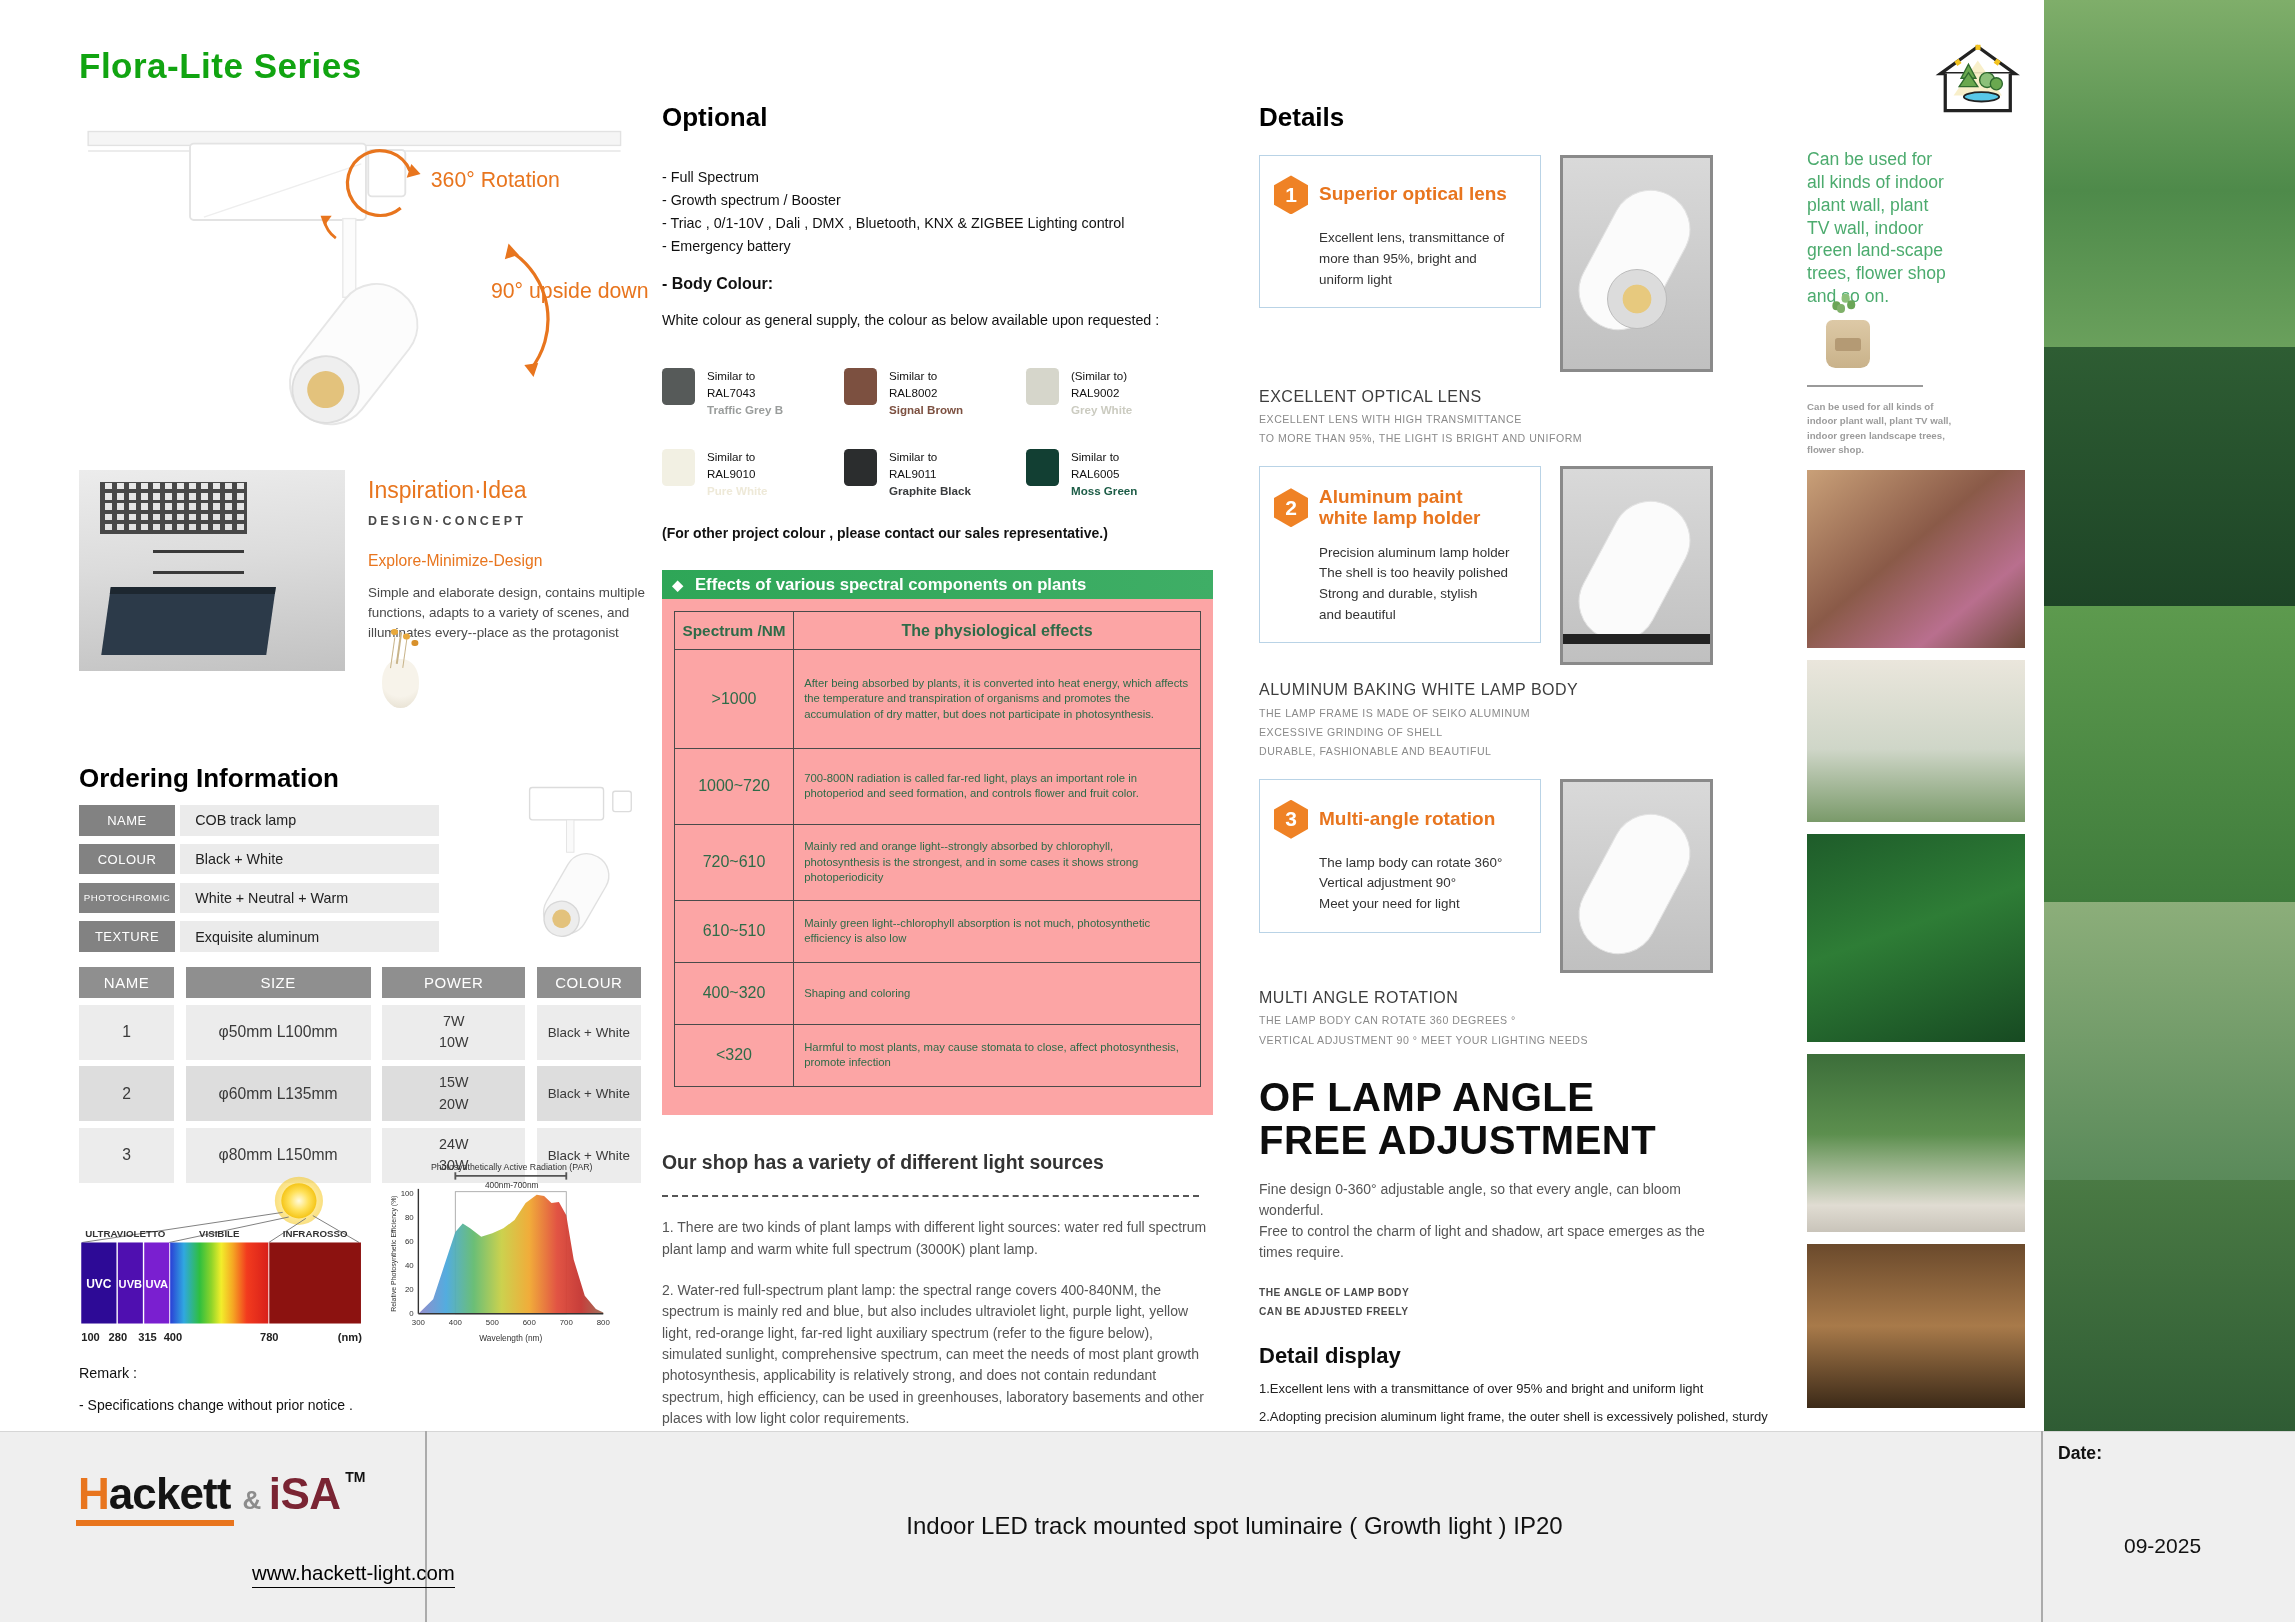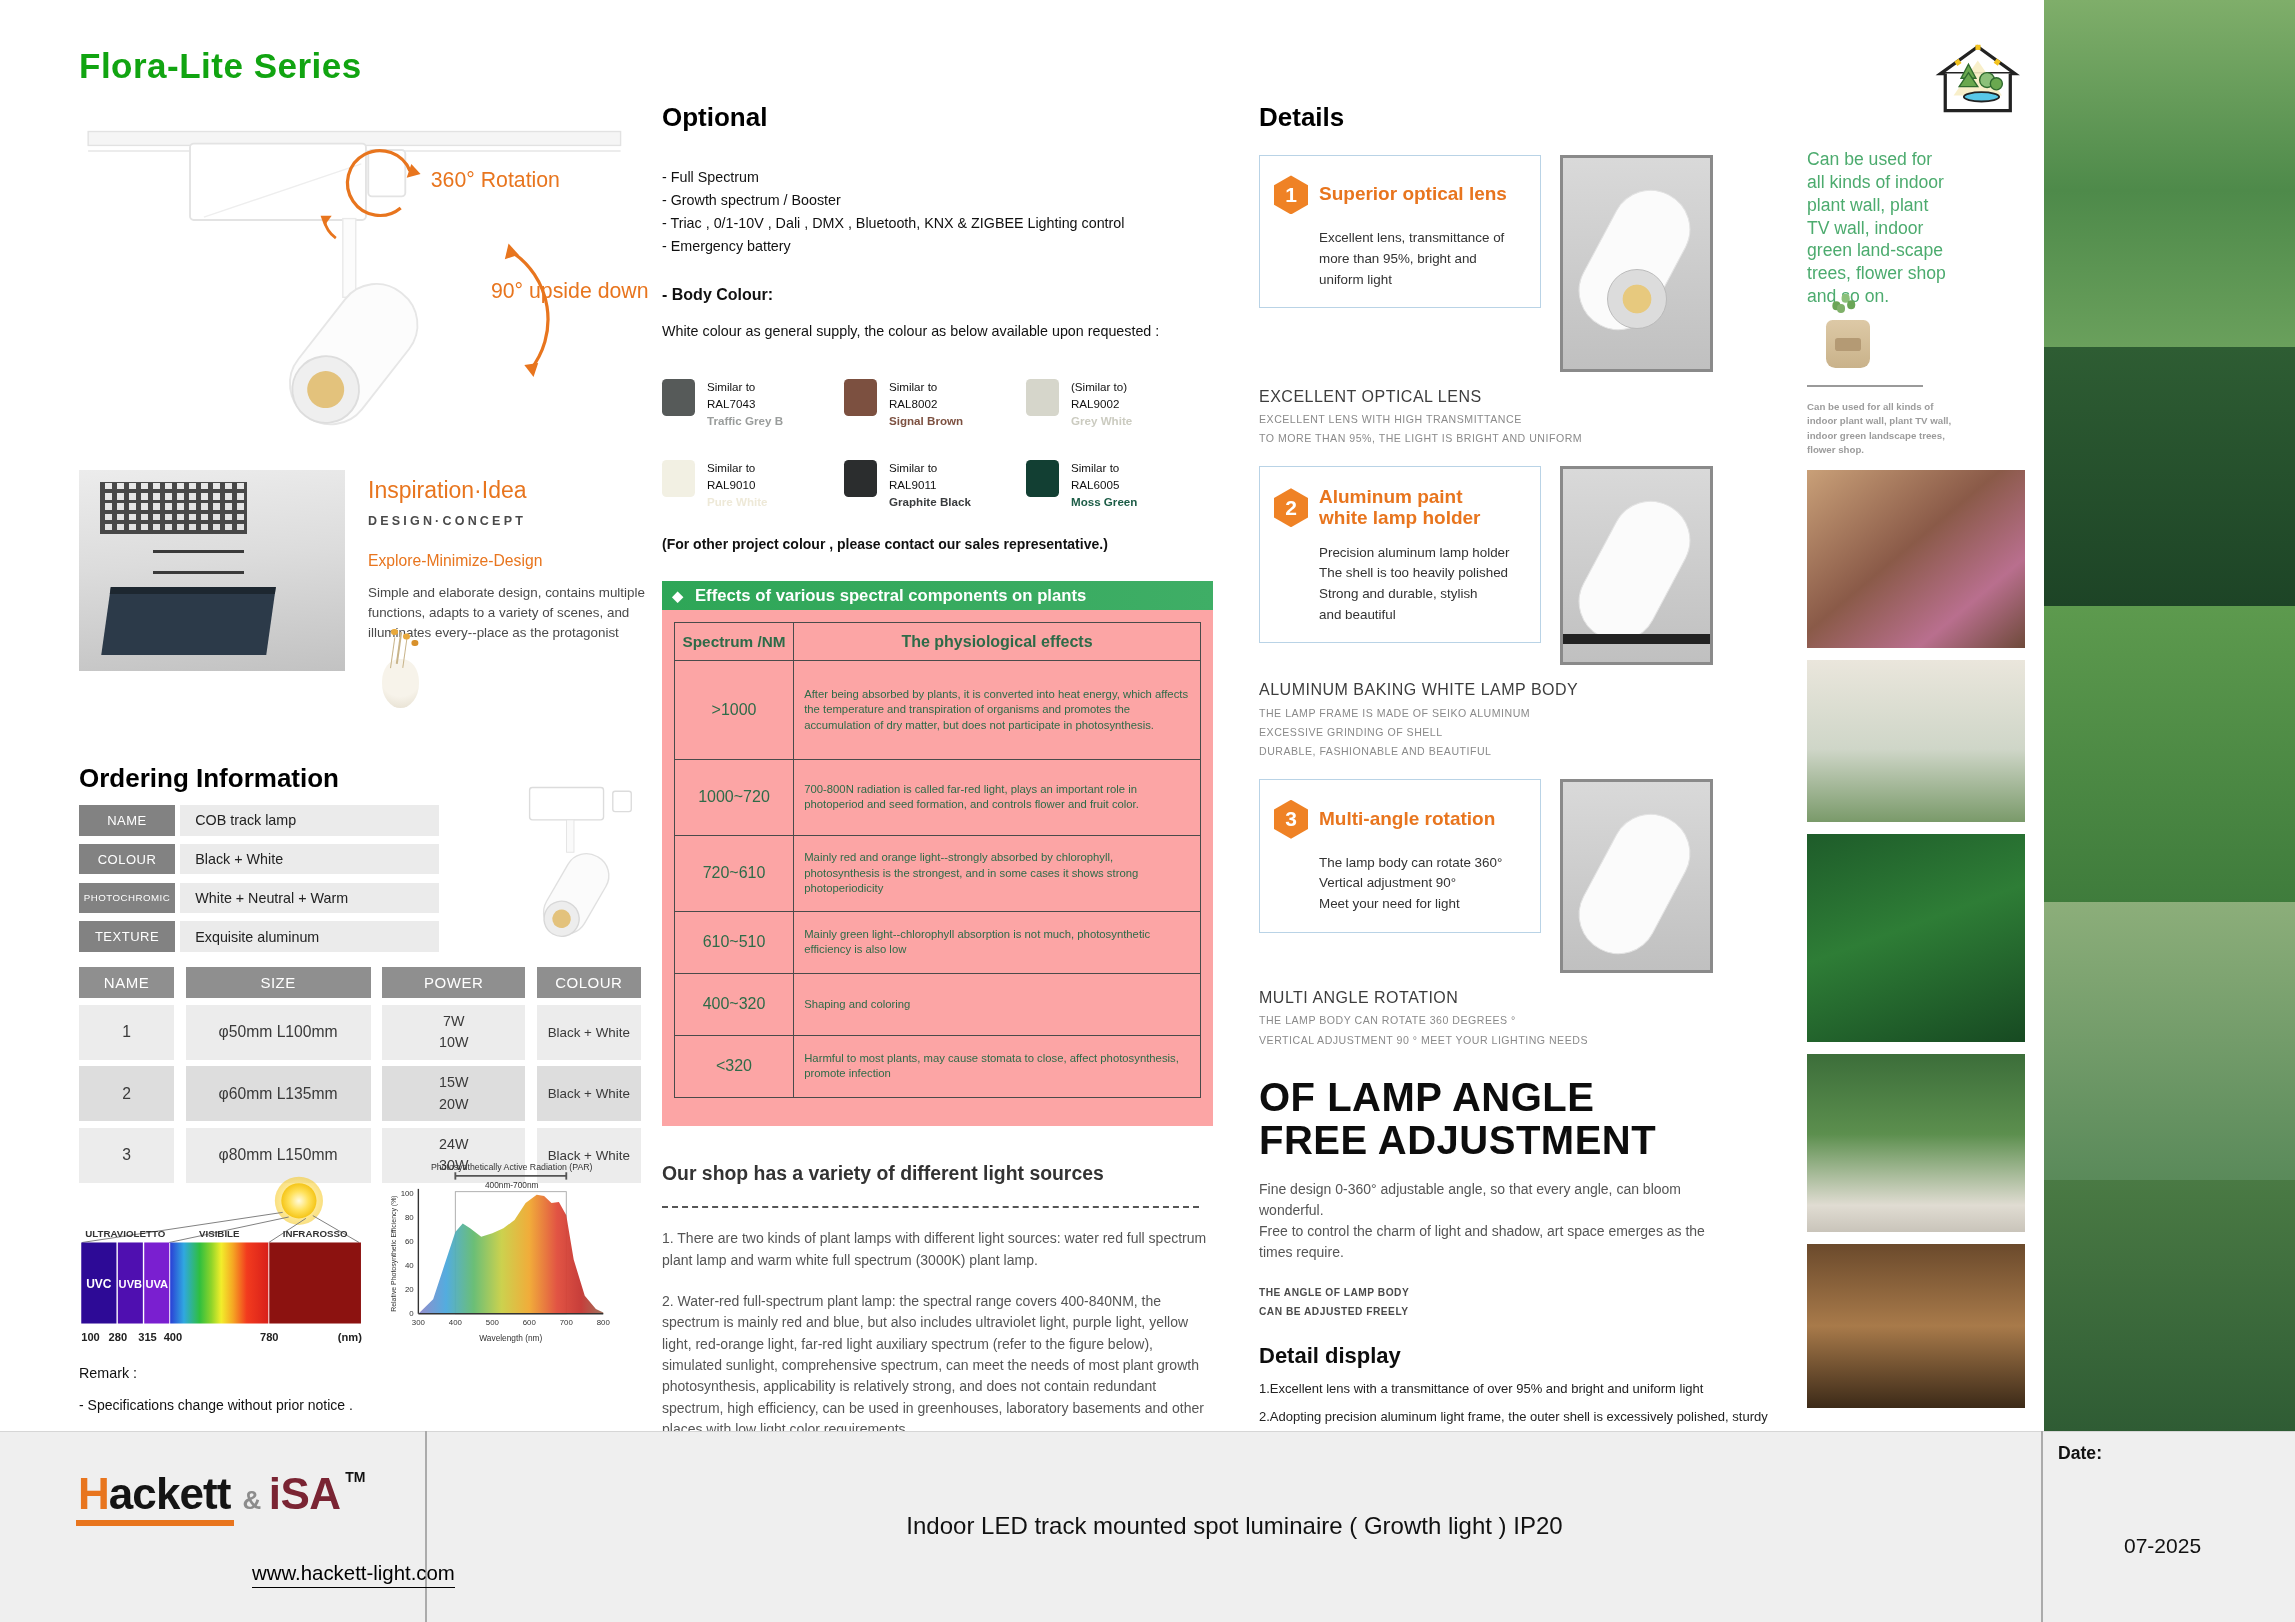--- a/index.html
+++ b/index.html
@@ -54,21 +54,21 @@
 
   #remark { left:79px; top:1365px; width:578px; color:#111; }
   #remark-heading { font-size:14.3px; }
   .remark-line { font-size:14px; margin-top:16px; }
 
   
   #col2 { left:662px; top:102px; width:581px; }
   #optional-heading { font-size:26px; font-weight:bold; color:#000; }
   #optional-items { margin-top:33px; }
   .opt-item { font-size:14.3px; color:#111; line-height:1.62; }
-  #body-colour-heading { margin-top:27px; font-size:16px; font-weight:bold; color:#111; }
+  #body-colour-heading { margin-top:16px; font-size:16px; font-weight:bold; color:#111; }
   #body-colour-note { margin-top:19.4px; font-size:14.3px; color:#111; }
   #swatch-grid { margin-top:40px; display:grid; grid-template-columns:1fr 1fr 1fr; row-gap:30.5px; width:546px; }
   .swatch { display:flex; }
   .swatch-chip { width:33px; height:37px; border-radius:4.6px; flex:none; }
   .swatch-text { margin-left:12px; font-size:11.6px; color:#111; line-height:1.45; }
   .swatch-code { font-weight:normal; }
   .swatch-name { font-weight:bold; }
   #colour-footnote { margin-top:26px; font-size:14px; font-weight:bold; color:#111; }
   #spectral-banner { margin-top:29px; width:551px; height:29px; background:linear-gradient(90deg,#2ea657,#3fae66); color:#fff; display:flex; align-items:center; font-size:16.7px; font-weight:bold; }
   #spectral-banner .diamond { font-size:14px; margin:0 12px 0 10.2px; }
@@ -620,16 +620,16 @@
 
   <div class="abs" id="hackett-logo">
     <span id="hackett-word"><span class="h">H</span><span>ackett</span></span>
     <span id="logo-amp">&amp;</span>
     <span id="logo-isa">iSA</span>
     <span id="logo-tm">TM</span>
   </div>
   <div class="abs" id="footer-website">www.hackett-light.com</div>
   <div class="abs" id="footer-title">Indoor LED track mounted spot luminaire ( Growth light ) IP20</div>
   <div class="abs" id="footer-date-label">Date:</div>
-  <div class="abs" id="footer-date-value">07-2025</div>
+  <div class="abs" id="footer-date-value">09-2025</div>
 
 </div>
 
 
 </body></html>

